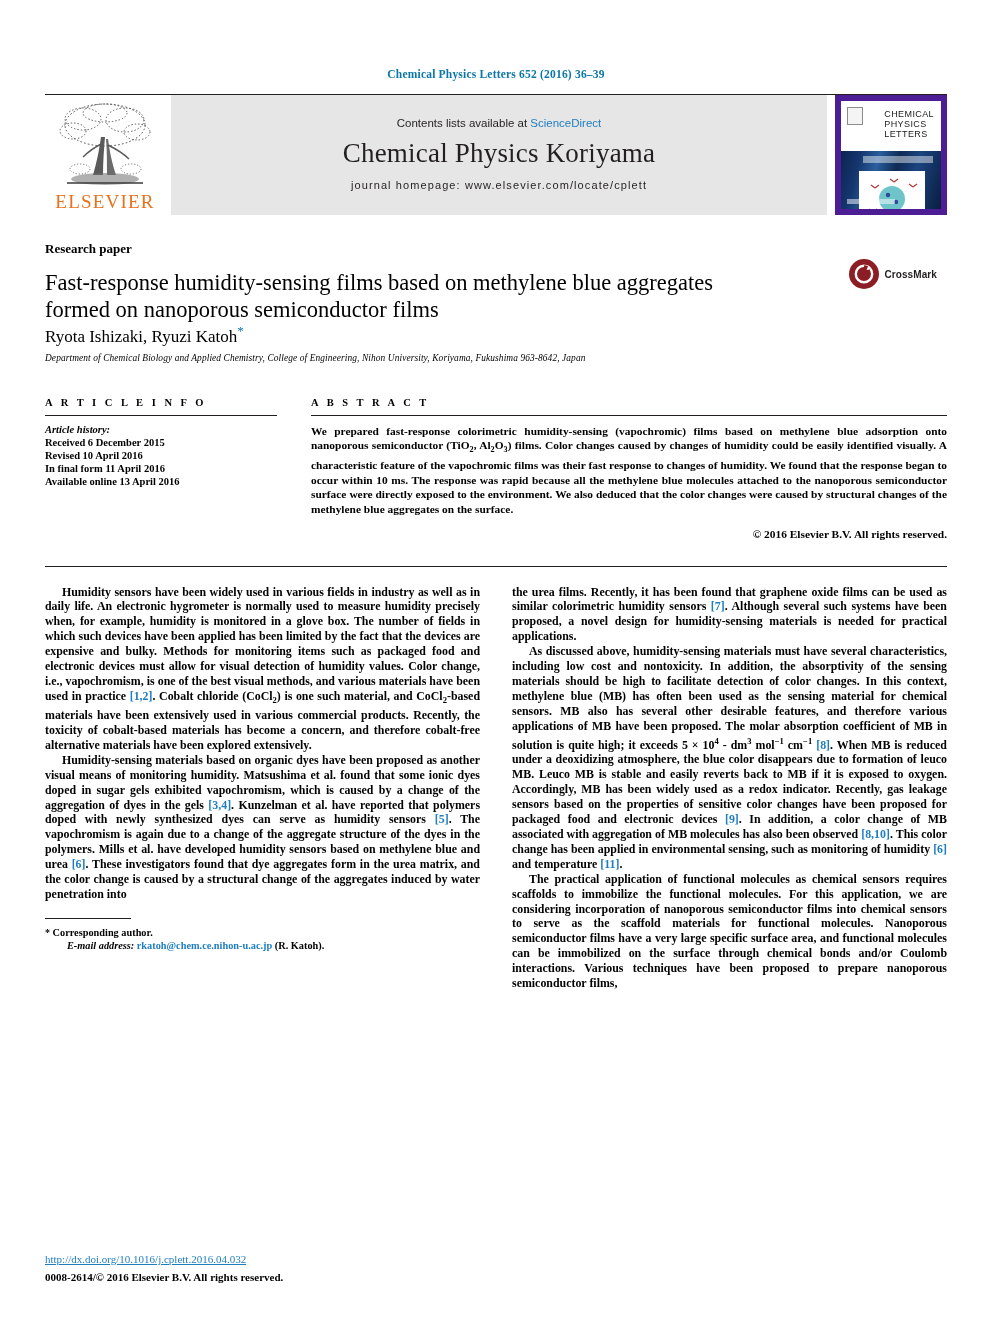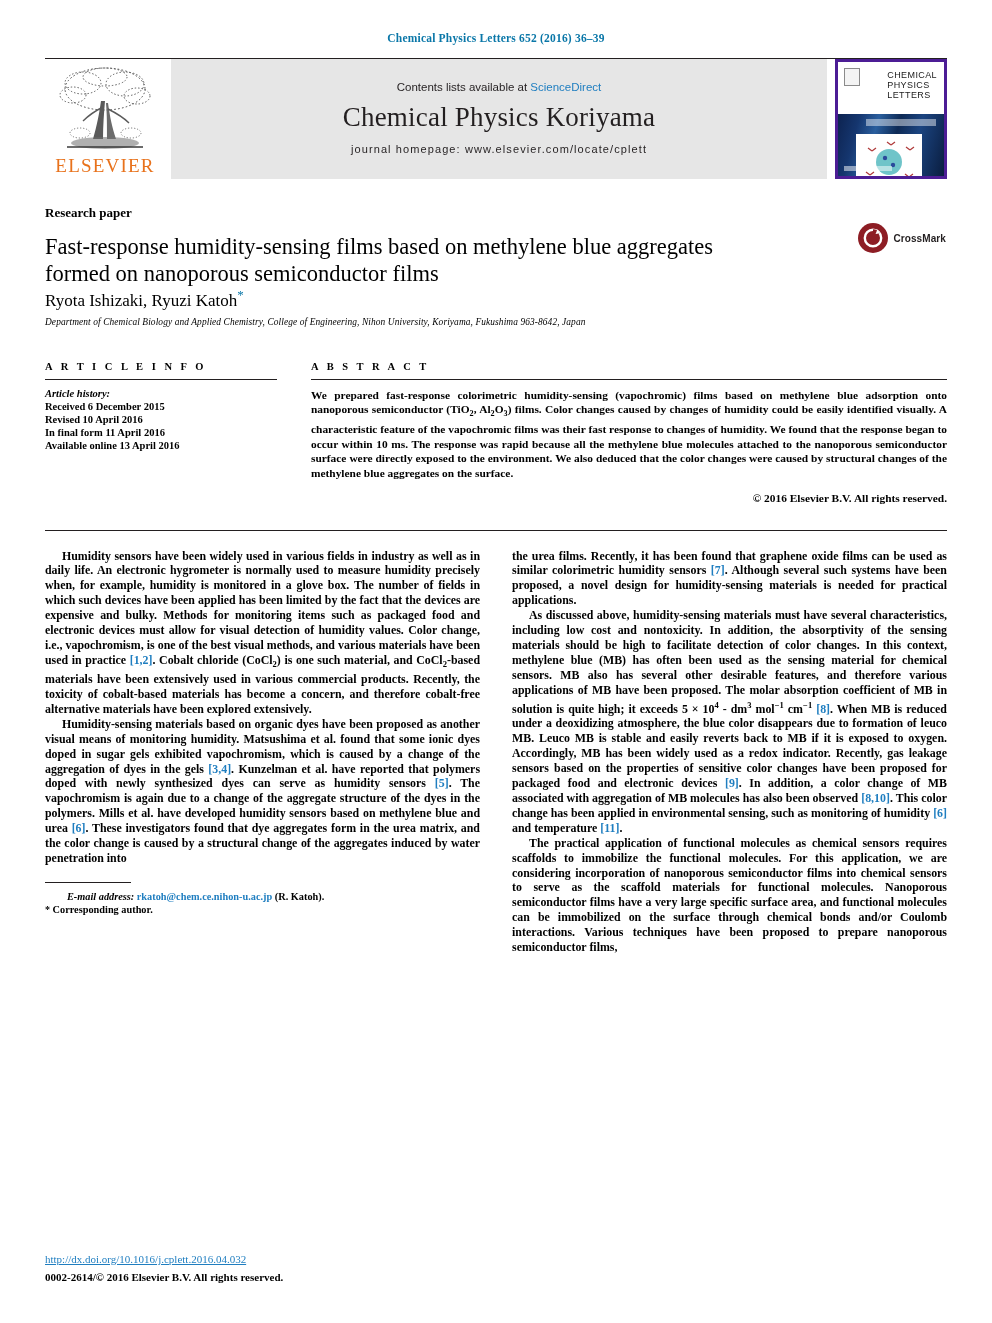--- a/index.html
+++ b/index.html
@@ -14,21 +14,21 @@
   }
   .page { position:relative; width:992px; height:1323px; padding: 0; }
 
   
   .runhead {
     text-align:center;
     font-family:"Liberation Serif", serif;
     font-weight:bold;
     font-size:11.5px;
     color:#0a77a8;
-    padding-top:32px;
+    padding-top:68px;
     letter-spacing:.2px;
   }
 
   
   .masthead-rule {
     margin:14px 45px 0 45px;
     border-top:1.6px solid #231f20;
   }
   .masthead {
     margin: 0 45px;
@@ -68,21 +68,21 @@
     font-size:27px; color:#231f20; font-weight:400;
     margin-bottom:10px; letter-spacing:.2px;
   }
   .homepage-line {
     font-family:"Liberation Sans", sans-serif;
     font-size:11px; color:#231f20;
     letter-spacing:1.1px;
   }
   .cover-thumb {
     width:112px; flex:0 0 112px;
-    border:3px solid #4c1d95;
+    border:6px solid #4c1d95;
     background:#5eead4;
     position:relative; overflow:hidden;
   }
   .cover-top { height:46%; background:#fff; position:relative; }
   .cover-els-mark {
     position:absolute; left:6px; top:6px; width:16px; height:18px;
     border:1px solid #8b8b8b; background:#f4f4f4;
   }
   .cover-title {
     position:absolute; right:7px; top:8px;
@@ -122,21 +122,21 @@
   .authors {
     font-family:"Liberation Serif", serif;
     font-size:17px; color:#000; margin-bottom:6px;
   }
   .authors .star { color:#0a77a8; font-size:13px; vertical-align:super; }
   .affil {
     font-family:"Liberation Serif", serif;
     font-style:italic; font-size:9.4px; color:#000; letter-spacing:.1px;
   }
   .crossmark {
-    position:absolute; right:1px; top:18px;
+    position:absolute; right:10px; top:18px;
     display:flex; align-items:center; gap:5px;
   }
   .cm-circle {
     width:30px; height:30px; border-radius:50%;
     background:#8d1d24;
     display:flex; align-items:center; justify-content:center;
   }
   .cm-label {
     font-family:"Liberation Sans", sans-serif;
     font-weight:bold; font-size:10px; color:#231f20; letter-spacing:.1px;
@@ -357,28 +357,28 @@
         serve as humidity sensors <span class="ref">[5]</span>. The vapochromism is again due to
         a change of the aggregate structure of the dyes in the polymers.
         Mills et al. have developed humidity sensors based on methylene
         blue and urea <span class="ref">[6]</span>. These investigators found that dye aggregates
         form in the urea matrix, and the color change is caused by a structural
         change of the aggregates induced by water penetration into
       </p>
 
       <div class="footnote-wrap">
         <div class="fn-rule"></div>
+        <div class="fn-line">
+          <span class="fn-star">*</span>
+          <span>Corresponding author.</span>
+        </div>
         <div class="fn-line" style="padding-left:22px; text-indent:0;">
           <span class="fn-em">E-mail address:</span>
           <span class="fn-link">rkatoh@chem.ce.nihon-u.ac.jp</span>
           <span>(R. Katoh).</span>
-        </div>
-        <div class="fn-line">
-          <span class="fn-star">*</span>
-          <span>Corresponding author.</span>
         </div>
       </div>
     </div>
 
     <div class="bcol">
       <p class="para" style="text-indent:0;">
         the urea films. Recently, it has been found that graphene oxide
         films can be used as similar colorimetric humidity sensors <span class="ref">[7]</span>.
         Although several such systems have been proposed, a novel design
         for humidity-sensing materials is needed for practical applications.
@@ -414,16 +414,16 @@
         semiconductor films have a very large specific surface area, and
         functional molecules can be immobilized on the surface through
         chemical bonds and/or Coulomb interactions. Various techniques
         have been proposed to prepare nanoporous semiconductor films,
       </p>
     </div>
   </div>
 
   <div class="bottom-block">
     <span class="doi-link">http://dx.doi.org/10.1016/j.cplett.2016.04.032</span>
-    <span class="issn-line">0002-2614/© 2016 Elsevier B.V. All rights reserved.</span>
+    <span class="issn-line">0008-2614/© 2016 Elsevier B.V. All rights reserved.</span>
   </div>
 
 </div>
 
 </body></html>

